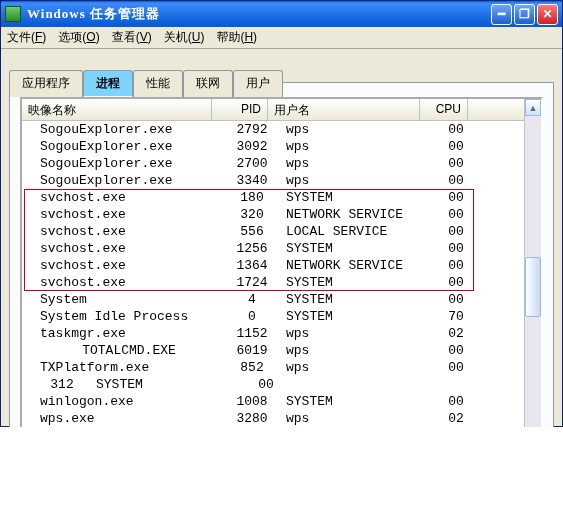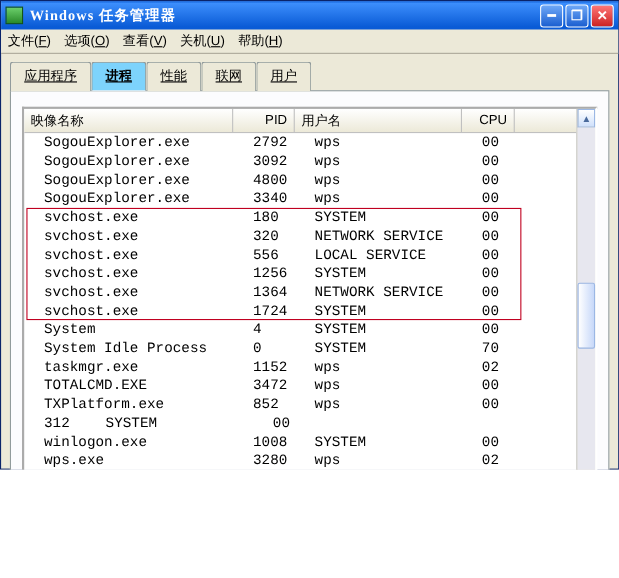--- a/index.html
+++ b/index.html
@@ -9,32 +9,32 @@
 .titlebar .icon { width:16px; height:16px; background:linear-gradient(#6bcf6b,#2a8a2a); margin-right:6px; border:1px solid #155515; }
 .titlebar .title { flex:1; font-family:"SimSun","Tahoma"; letter-spacing:1px; }
 .winbtns { display:flex; gap:2px; }
 .winbtn { width:21px; height:21px; border:1px solid #fff; border-radius:3px; display:flex; align-items:center; justify-content:center; color:#fff; font-weight:bold; font-size:12px; cursor:default; }
 .winbtn.min,.winbtn.max { background:linear-gradient(#6fa8f7,#1b5fd0); }
 .winbtn.close { background:linear-gradient(#f77,#c22); }
 .menubar { height:22px; background:#ece9d8; display:flex; align-items:center; padding:0 6px; gap:12px; border-bottom:1px solid #aca899; }
 .menuitem { cursor:default; }
 .menuitem u { text-decoration:underline; }
 .tabstrip { display:flex; padding:6px 8px 0 8px; }
-.tab { padding:4px 12px; border:1px solid #919b9c; border-bottom:none; background:#ece9d8; margin-right:0; position:relative; top:1px; cursor:default; border-radius:3px 3px 0 0;text-decoration:underline; }
+.tab { padding:4px 12px; border:1px solid #919b9c; border-bottom:none; background:#ece9d8; margin-right:0; position:relative; top:15px; cursor:default; border-radius:3px 3px 0 0; }
 .tab.active { background:#7dd3fc; z-index:2; border-bottom:1px solid #fcfcfe; font-weight:bold; }
 .tabpanel { margin:0 8px 8px 8px; border:1px solid #919b9c; background:#fcfcfe; height:438px; padding:14px 10px; }
 .listwrap { border:2px inset #fff; background:#fff; height:390px; position:relative; display:flex; }
 .listmain { flex:1; overflow:hidden; position:relative; }
 .colheaders { display:flex; height:22px; background:linear-gradient(#fff,#ece9d8); border-bottom:1px solid #c0c0c0; font-weight:normal; }
 .colh { border-right:1px solid #c0c0c0; padding:3px 6px; font-weight:normal; cursor:default; }
 .colh.pid,.colh.cpu { text-align:right; }
 .rows { font-family:"Courier New","SimSun",monospace; font-size:13px; position:relative;padding-left:12px; }
 .row { display:flex; height:17px; line-height:17px; }
 .cell { padding:0 6px; white-space:nowrap; overflow:hidden; }
-.cell.pid,.cell.cpu { text-align:left; }
+.cell.pid,.cell.cpu { text-align:center; }
 .redbox { position:absolute; border:1px solid #c00020; pointer-events:none; }
 .vscroll { width:17px; background:#ece9d8; border-left:1px solid #c0c0c0; display:flex; flex-direction:column; }
 .sbtn { height:17px; background:linear-gradient(#fff,#cfe0fb); border:1px solid #9bb7e4; display:flex; align-items:center; justify-content:center; font-size:9px; color:#4a6a9c; cursor:default; }
 .strack { flex:1; background:#e7e7ef; position:relative; }
 .sthumb { position:absolute; left:0; right:0; top:40%; height:60px; background:linear-gradient(90deg,#fff,#c7d8f9); border:1px solid #9bb7e4; border-radius:2px; }
 .hscroll { height:17px; background:#ece9d8; border-top:1px solid #c0c0c0; display:flex; }
 .htrack { flex:1; background:#e7e7ef; }
 </style>
 </head>
 <body>
@@ -81,21 +81,21 @@
               <div class="cell cpu" style="width: 48px;">00</div>
             </div>
             <div class="row">
               <div class="cell image" style="width: 190px;">SogouExplorer.exe</div>
               <div class="cell pid" style="width: 56px;">3092</div>
               <div class="cell user" style="width: 152px;">wps</div>
               <div class="cell cpu" style="width: 48px;">00</div>
             </div>
             <div class="row">
               <div class="cell image" style="width: 190px;">SogouExplorer.exe</div>
-              <div class="cell pid" style="width: 56px;">4800</div>
+              <div class="cell pid" style="width: 56px;">2700</div>
               <div class="cell user" style="width: 152px;">wps</div>
               <div class="cell cpu" style="width: 48px;">00</div>
             </div>
             <div class="row">
               <div class="cell image" style="width: 190px;">SogouExplorer.exe</div>
               <div class="cell pid" style="width: 56px;">3340</div>
               <div class="cell user" style="width: 152px;">wps</div>
               <div class="cell cpu" style="width: 48px;">00</div>
             </div>
             <div class="row">
@@ -146,22 +146,22 @@
               <div class="cell user" style="width: 152px;">SYSTEM</div>
               <div class="cell cpu" style="width: 48px;">70</div>
             </div>
             <div class="row">
               <div class="cell image" style="width: 190px;">taskmgr.exe</div>
               <div class="cell pid" style="width: 56px;">1152</div>
               <div class="cell user" style="width: 152px;">wps</div>
               <div class="cell cpu" style="width: 48px;">02</div>
             </div>
             <div class="row">
-              <div class="cell image" style="width: 190px;">TOTALCMD.EXE</div>
-              <div class="cell pid" style="width: 56px;">3472</div>
+              <div class="cell image" style="width: 190px; text-align: center;">TOTALCMD.EXE</div>
+              <div class="cell pid" style="width: 56px;">6019</div>
               <div class="cell user" style="width: 152px;">wps</div>
               <div class="cell cpu" style="width: 48px;">00</div>
             </div>
             <div class="row">
               <div class="cell image" style="width: 190px;">TXPlatform.exe</div>
               <div class="cell pid" style="width: 56px;">852</div>
               <div class="cell user" style="width: 152px;">wps</div>
               <div class="cell cpu" style="width: 48px;">00</div>
             </div>
             <div class="row">

